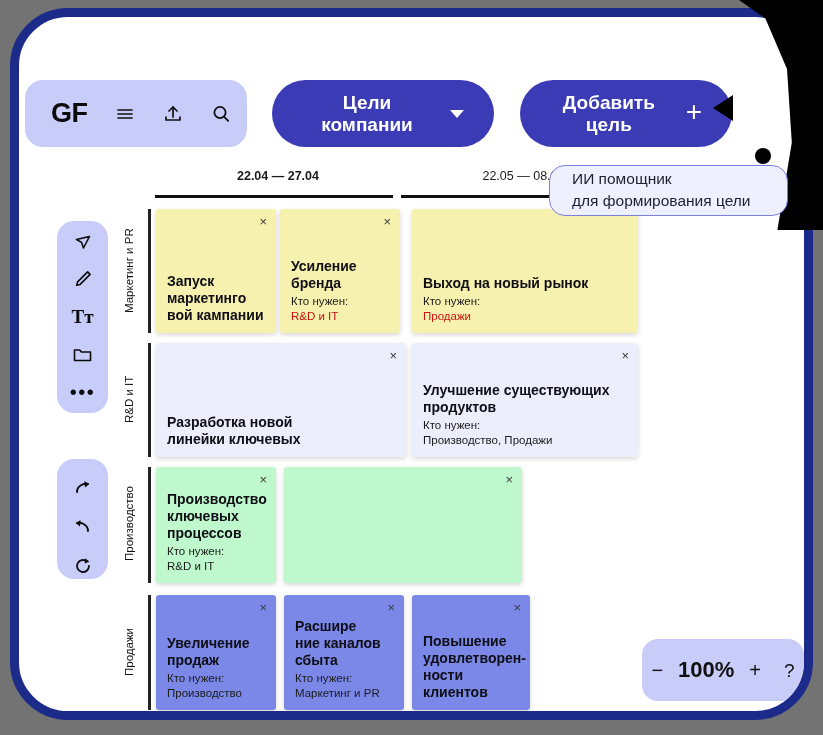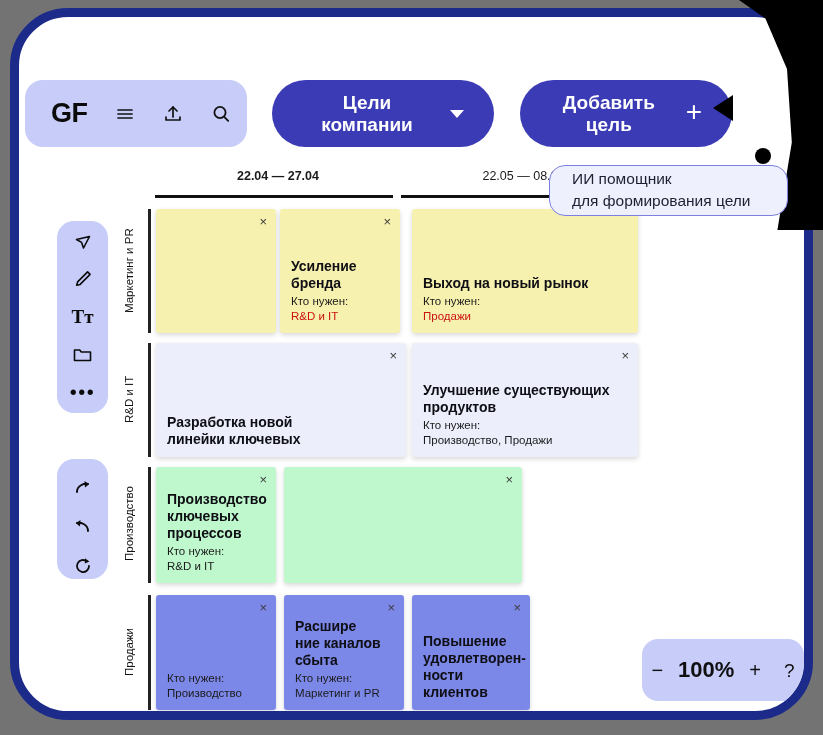--- a/index.html
+++ b/index.html
@@ -373,20 +373,25 @@
       <div class="date-rule" style="left:136px; top:178px; width:238px;"></div>
 
       <div class="date-head" style="left:382px; top:152px; width:238px;">22.05 — 08.0</div>
       <div class="date-rule" style="left:382px; top:178px; width:238px;"></div>
 
       <div class="row-label" style="left:104px; top:196px; height:116px;">Маркетинг и PR</div>
       <div class="row-rule" style="top:192px; height:124px;"></div>
 
       <div class="card" style="left:137px; top:192px; width:120px; height:124px; background:#f7f1af;">
         <span class="close">×</span>
+        <div class="card-body">
+          <div class="card-title">Запуск
+маркетинго
+вой кампании</div>
+        </div>
       </div>
 
       <div class="card" style="left:261px; top:192px; width:120px; height:124px; background:#f7f1af;">
         <span class="close">×</span>
         <div class="card-body">
           <div class="card-title">Усиление
 бренда</div>
           <div class="card-who">Кто нужен:</div>
           <div class="card-dept dept-red">R&amp;D и IT</div>
         </div>
@@ -438,20 +443,22 @@
       <div class="card" style="left:265px; top:450px; width:238px; height:116px; background:#bef8cc;">
         <span class="close">×</span>
       </div>
 
       <div class="row-label" style="left:104px; top:580px; height:110px;">Продажи</div>
       <div class="row-rule" style="top:578px; height:115px;"></div>
 
       <div class="card" style="left:137px; top:578px; width:120px; height:115px; background:#7b88e8;">
         <span class="close">×</span>
         <div class="card-body">
+          <div class="card-title">Увеличение
+продаж</div>
           <div class="card-who">Кто нужен:</div>
           <div class="card-dept dept-dark">Производство</div>
         </div>
       </div>
 
       <div class="card" style="left:265px; top:578px; width:120px; height:115px; background:#7b88e8;">
         <span class="close">×</span>
         <div class="card-body">
           <div class="card-title">Расшире
 ние каналов

